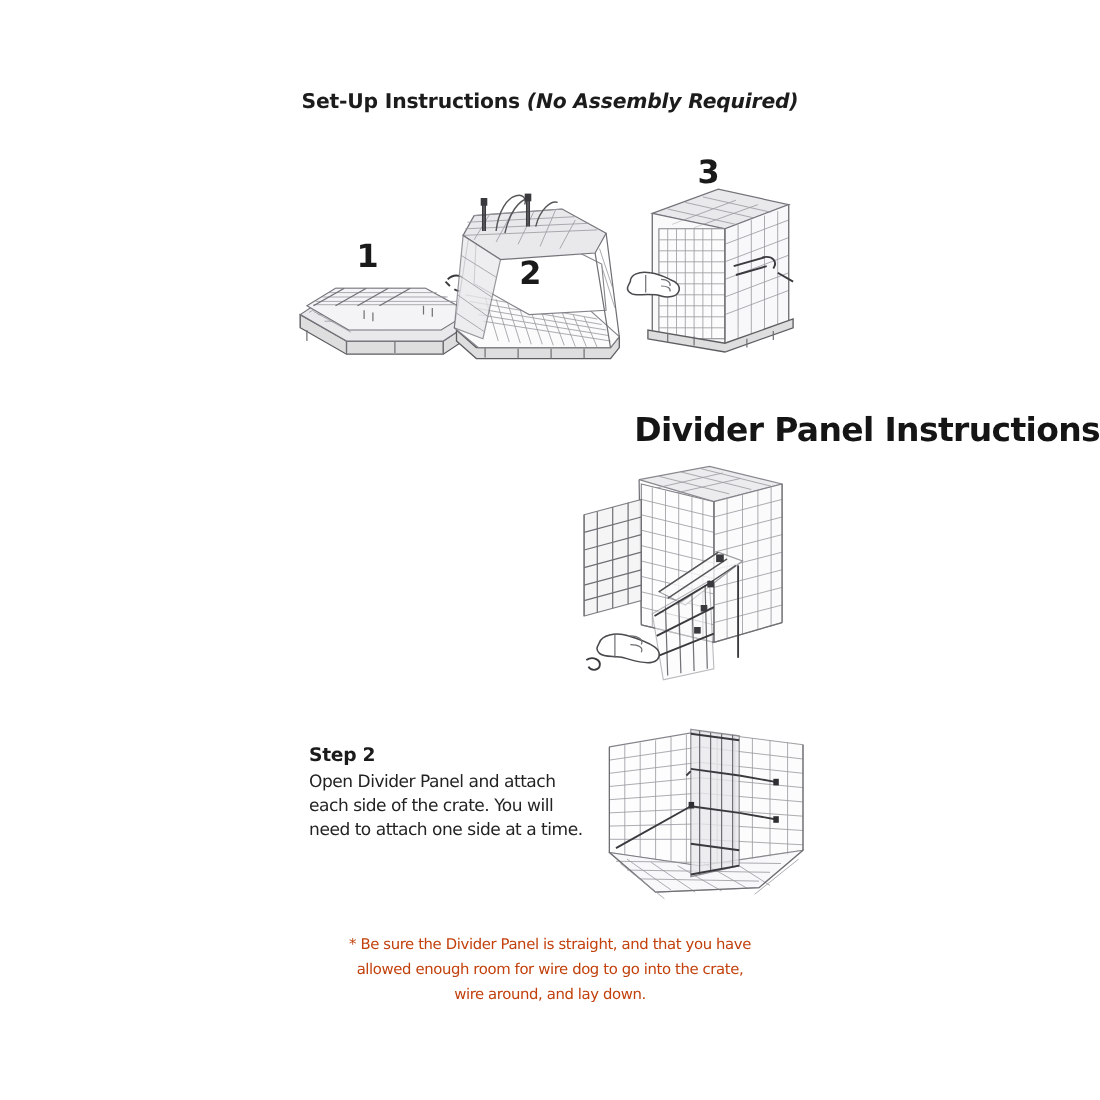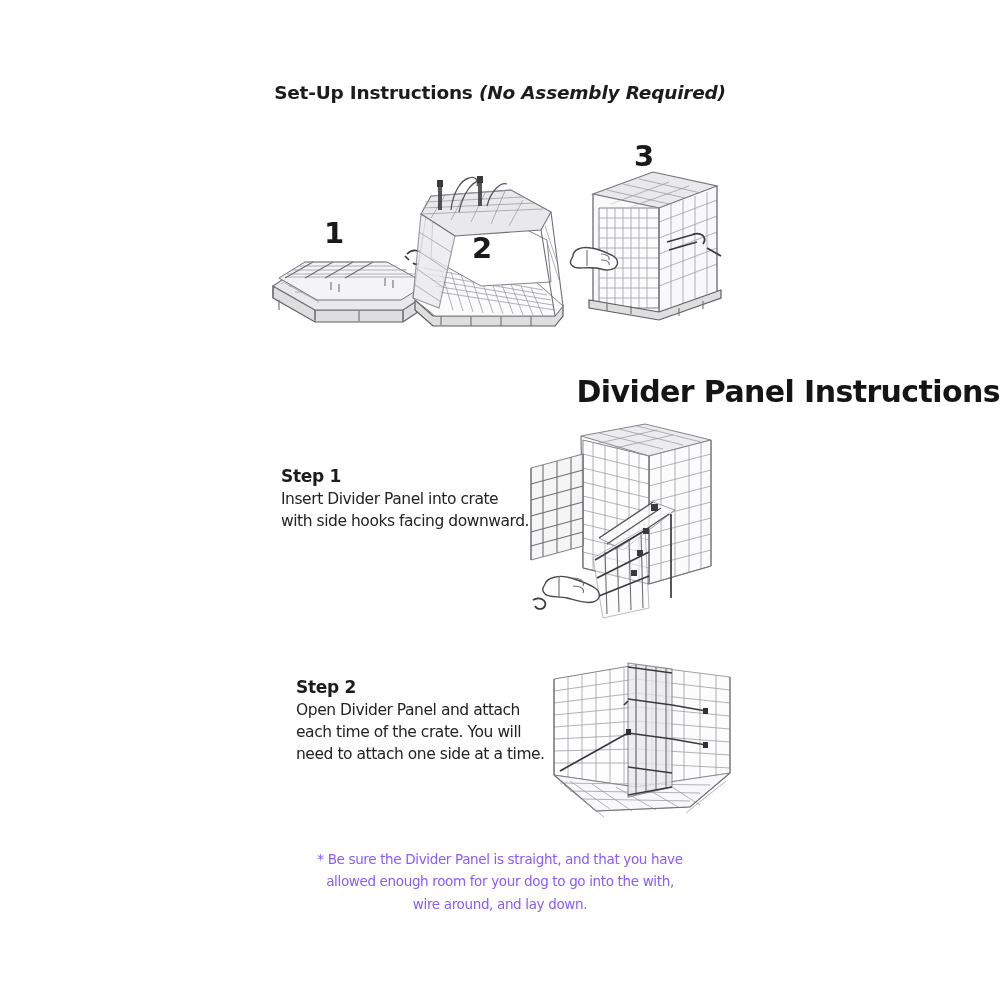--- a/index.html
+++ b/index.html
@@ -77,34 +77,34 @@
     font-family: "DejaVu Sans", sans-serif;
     font-size: 15.5px;
     font-weight: normal;
     letter-spacing: -0.45px;
     line-height: 1.42;
     color: #232323;
   }
   .step-body div { white-space: nowrap; }
 
   #step1-block { left: 281px; top: 466px; }
-  #step2-block { left: 296px; top: 677px; }
+  #step2-block { left: 281px; top: 677px; }
 
   
   .footnote {
     position: absolute;
     left: 0;
     top: 848px;
     width: 1000px;
     text-align: center;
     font-family: "DejaVu Sans", sans-serif;
     font-size: 13.5px;
     letter-spacing: -0.35px;
     line-height: 1.65;
-    color: #8b5cf6;
+    color: #c2410c;
   }
   .footnote div { white-space: nowrap; }
 
   
   .illus { position: absolute; }
   #illus-setup   { left: 255px; top: 150px;  width: 470px; height: 190px; }
   #illus-step1   { left: 525px; top: 418px;  width: 210px; height: 215px; }
   #illus-step2   { left: 540px; top: 655px;  width: 200px; height: 170px; }
 
   svg { display: block; overflow: visible; }
@@ -229,27 +229,20 @@
       </g>
     </svg>
   </div>
 
   <div class="step-num" id="num-1">1</div>
   <div class="step-num" id="num-2">2</div>
   <div class="step-num" id="num-3">3</div>
 
   <div class="divider-title">Divider Panel Instructions</div>
 
-  <div class="step-block" id="step1-block">
-    <div class="step-label">Step 1</div>
-    <div class="step-body">
-      <div>Insert Divider  Panel into crate</div>
-      <div>with side hooks facing downward.</div>
-    </div>
-  </div>
 
   <div class="illus" id="illus-step1">
     <svg width="210" height="215" viewBox="0 0 210 215">
 
       <path class="panel-fill" d="M56,18 L120,6 L186,22 L124,38 Z" opacity="0.85"></path>
       <g class="wire-thin">
         <path d="M74,15 L138,31 M94,11 L158,27 M112,8 L176,24"></path>
         <path d="M70,26 L132,12 M86,31 L148,17"></path>
       </g>
 
@@ -295,21 +288,21 @@
       <path class="wire" d="M34,158 L34,180"></path>
 
       <path class="wire-dark" d="M8,182 C14,178 22,182 20,188 C18,192 12,192 10,188"></path>
     </svg>
   </div>
 
   <div class="step-block" id="step2-block">
     <div class="step-label">Step 2</div>
     <div class="step-body">
       <div>Open Divider Panel and attach</div>
-      <div>each time of the crate. You will</div>
+      <div>each side of the crate. You will</div>
       <div>need to attach one side at a time.</div>
     </div>
   </div>
 
   <div class="illus" id="illus-step2">
     <svg width="200" height="170" viewBox="0 0 200 170">
 
       <path class="panel-pale" d="M96,10 L190,22 L190,118 L96,132 Z" opacity="0.75"></path>
       <g class="wire-thin">
         <path d="M96,24 L190,35 M96,38 L190,48 M96,52 L190,61 M96,66 L190,74 M96,80 L190,87 M96,94 L190,100 M96,108 L190,113"></path>
@@ -351,17 +344,17 @@
       <path class="wire-dark" d="M88,46 L84,50"></path>
 
       <rect x="86" y="74" width="5" height="6" fill="#2f2f33"></rect>
       <rect x="163" y="53" width="5" height="6" fill="#2f2f33"></rect>
       <rect x="163" y="87" width="5" height="6" fill="#2f2f33"></rect>
     </svg>
   </div>
 
   <div class="footnote">
     <div>* Be sure the Divider Panel is straight, and that you have</div>
-    <div>allowed enough room for your dog to go into the with,</div>
+    <div>allowed enough room for wire dog to go into the crate,</div>
     <div>wire around, and lay down.</div>
   </div>
 
 </div>
 
 </body></html>

